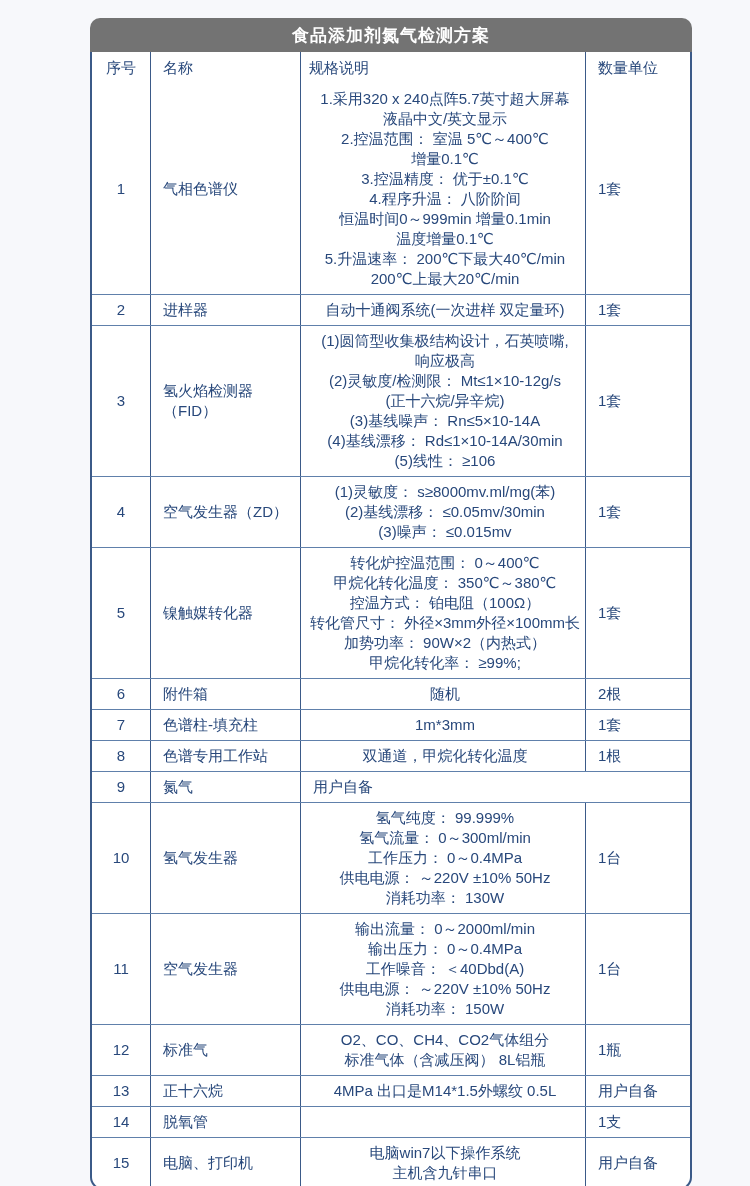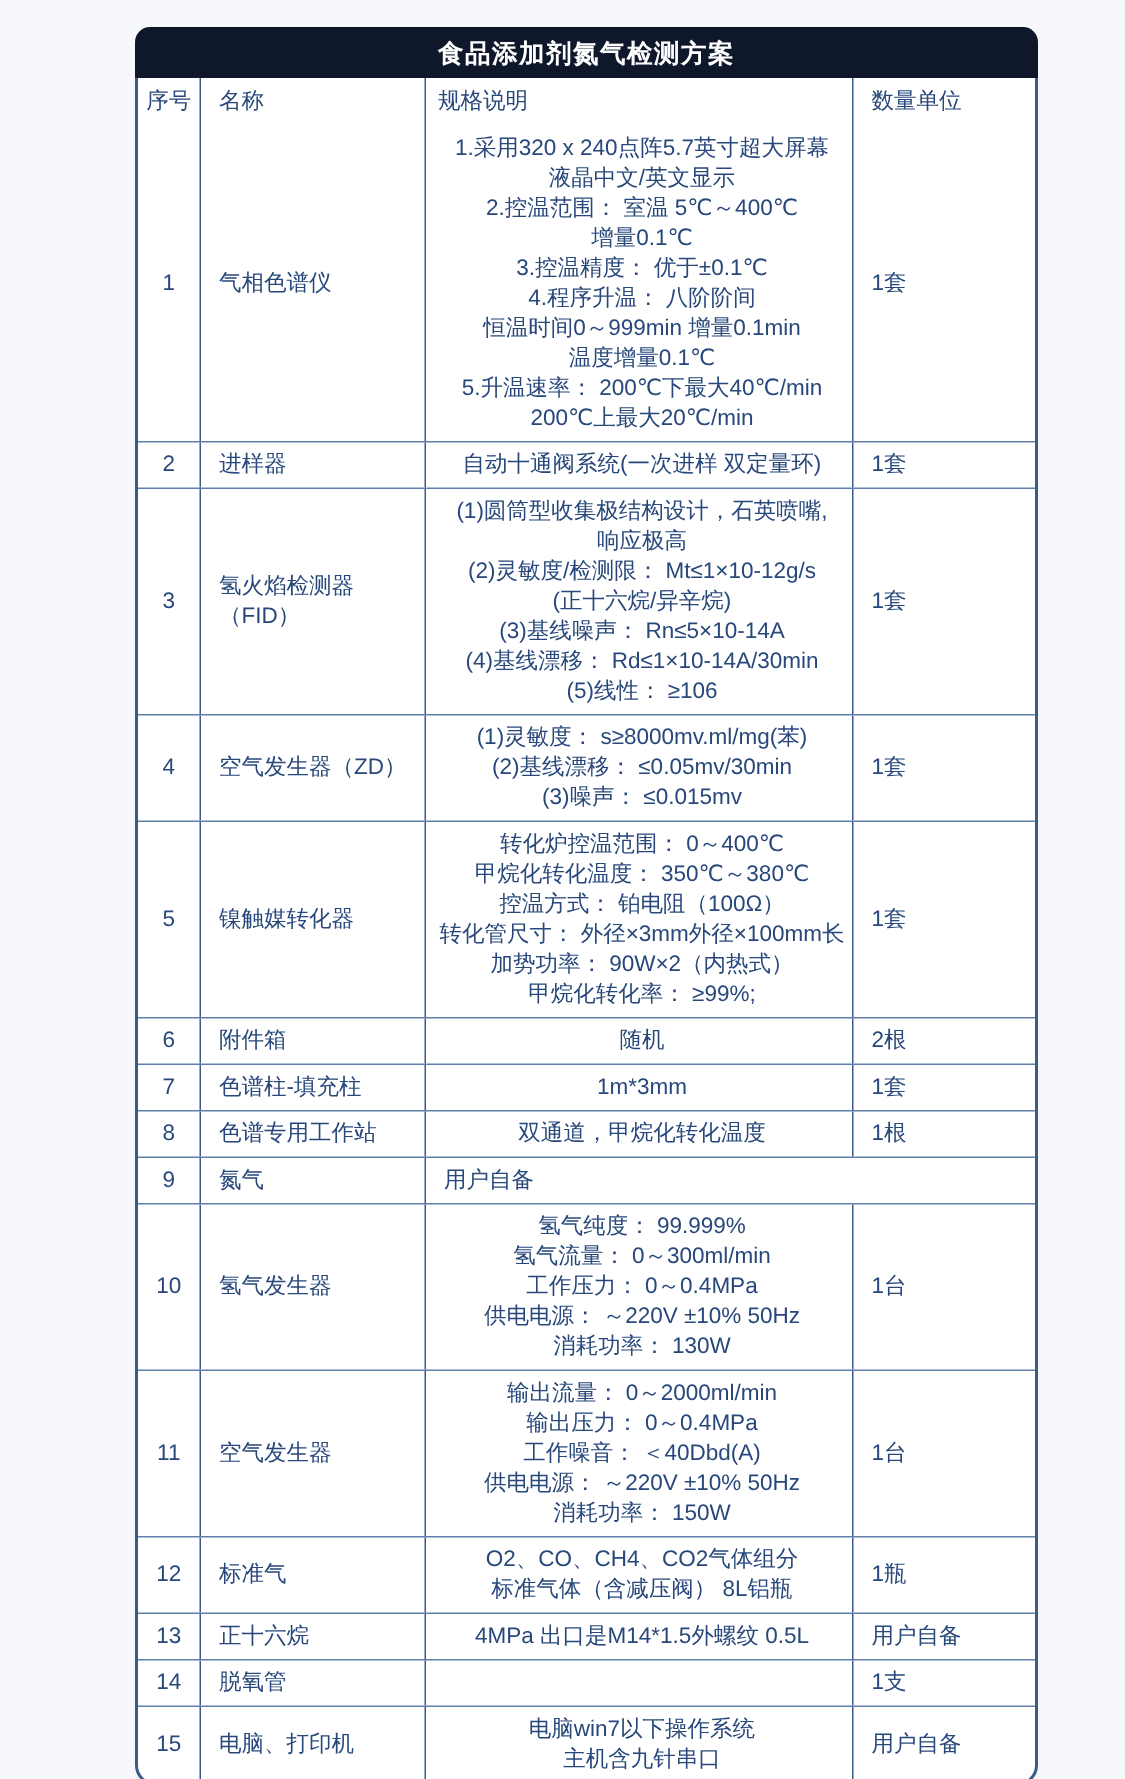--- a/index.html
+++ b/index.html
@@ -16,21 +16,21 @@
     overflow: hidden;
   }
   .card {
     position: absolute;
     left: 90px;
     top: 18px;
     width: 602px;
   }
   .title-bar {
     height: 34px;
-    background: #0f172a;
+    background: #737373;
     border-radius: 10px 10px 0 0;
     color: #ffffff;
     font-size: 17px;
     font-weight: bold;
     letter-spacing: 1px;
     display: flex;
     align-items: center;
     justify-content: center;
   }
   .tbl {
@@ -53,21 +53,21 @@
     display: flex;
     align-items: center;
     box-sizing: border-box;
     padding: 5px 4px;
     line-height: 20px;
   }
   .cell:not(:last-child) {
     border-right: 1px solid #3b5a88;
   }
   .c-no {
-    width: 42px;
+    width: 59px;
     justify-content: center;
     text-align: left;
     flex: none;
   }
   .c-name {
     width: 150px;
     padding-left: 12px;
     flex: none;
   }
   .c-spec {

